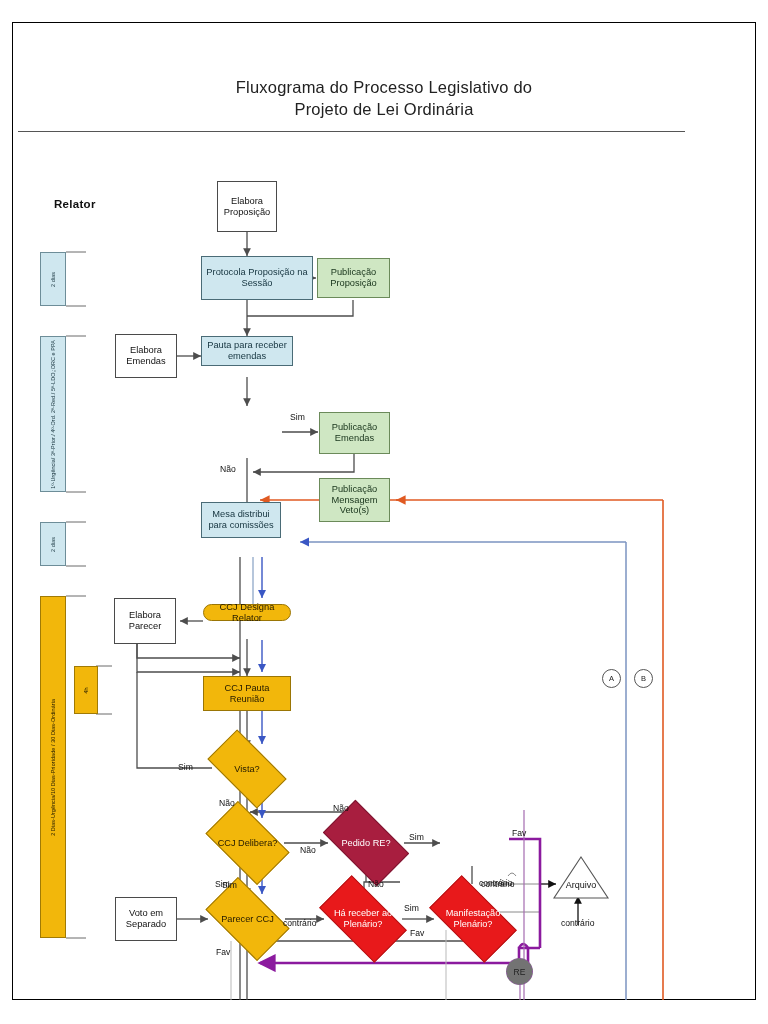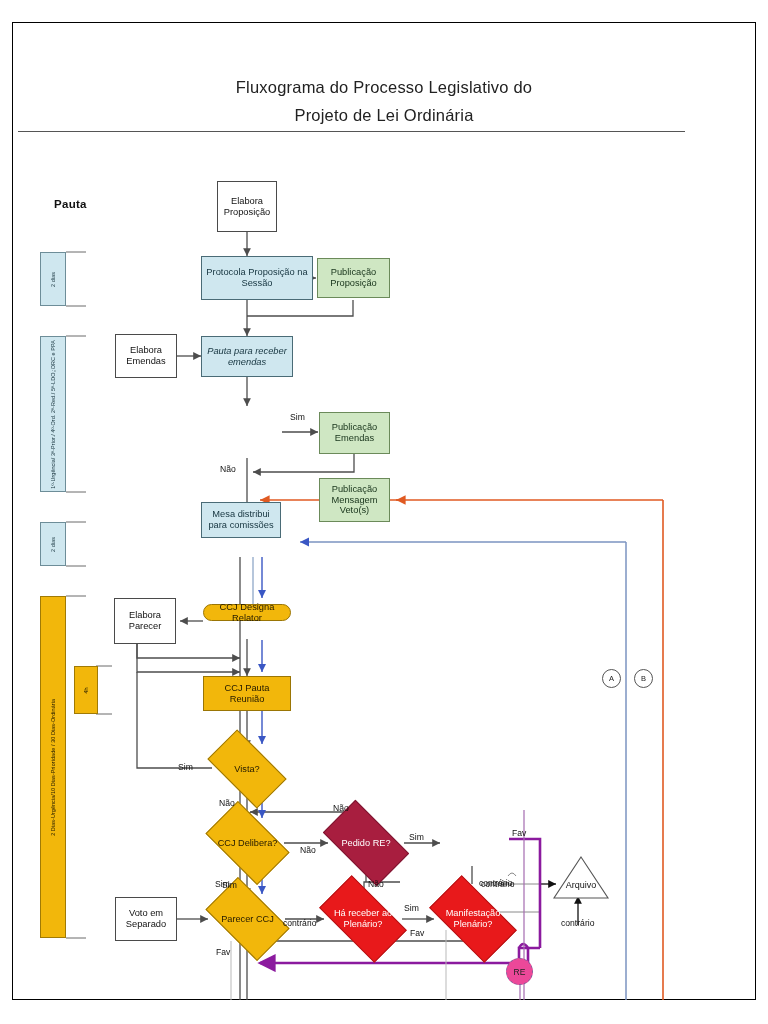--- a/index.html
+++ b/index.html
@@ -22,21 +22,21 @@
     border:1.5px solid #000;
     background:#fff;
   }
   #svg-layer { position:absolute; left:0; top:0; width:768px; height:1024px; }
 
   .ttl {
     position:absolute; left:0; top:78px; width:768px;
     text-align:center; font-size:16.5px; color:#222; letter-spacing:.2px;
   }
   .ttl .l1 { display:block; }
-  .ttl .l2 { display:block; margin-top:9px; }
+  .ttl .l2 { display:block; margin-top:3px; }
   .ttl-rule {
     position:absolute; left:18px; top:131px; width:667px; height:0;
     border-top:1px solid #555;
   }
 
   .prazos {
     position:absolute; left:54px; top:198px;
     font-size:11.5px; font-weight:bold; color:#111; letter-spacing:.3px;
   }
 
@@ -91,21 +91,21 @@
   .d-red .lbl   { color:#ffffff; }
 
   
   .conn {
     position:absolute; z-index:6;
     border:1px solid #555; border-radius:50%;
     background:#fff;
     display:flex; align-items:center; justify-content:center;
     font-size:7.5px; color:#222;
   }
-  .conn-dash { border:1px dashed #8b5a99; background:#ec4899; font-size:8.5px; color:#222; }
+  .conn-dash { border:1px dashed #8b5a99; background:#737373; font-size:8.5px; color:#222; }
 
   .tri {
     position:absolute; z-index:5;
     display:flex; align-items:flex-end; justify-content:center;
   }
   .tri .tglyph {
     position:absolute; left:0; top:0; width:100%; height:100%;
   }
   .tri .tlbl {
     position:absolute; left:0; bottom:10px; width:100%;
@@ -123,21 +123,21 @@
 <div id="page">
 
   <div id="frame"></div>
 
   <div class="ttl">
     <span class="l1">Fluxograma do Processo Legislativo do</span>
     <span class="l2">Projeto de Lei Ordinária</span>
   </div>
   <div class="ttl-rule"></div>
 
-  <div class="prazos">Pauta</div>
+  <div class="prazos">Relator</div>
 
   <svg id="svg-layer" viewBox="0 0 768 1024">
     <defs>
       <marker id="ah-gray" markerWidth="7" markerHeight="7" refX="6" refY="3" orient="auto">
         <path d="M0,0 L6,3 L0,6 z" fill="#4d4d4d"></path>
       </marker>
       <marker id="ah-orange" markerWidth="7" markerHeight="7" refX="6" refY="3" orient="auto">
         <path d="M0,0 L6,3 L0,6 z" fill="#e05a22"></path>
       </marker>
       <marker id="ah-blue" markerWidth="7" markerHeight="7" refX="6" refY="3" orient="auto">
@@ -307,21 +307,21 @@
   </div>
 
   <div class="node box-green" style="left:317px; top:258px; width:73px; height:40px;">
     <span class="tx">Publicação Proposição</span>
   </div>
 
   <div class="node box-white" style="left:115px; top:334px; width:62px; height:44px;">
     <span class="tx">Elabora Emendas</span>
   </div>
 
-  <div class="node box-blue" style="left:201px; top:336px; width:92px; height:41px;font-style:italic;">
+  <div class="node box-blue" style="left:201px; top:336px; width:92px; height:30px;">
     <span class="tx">Pauta para receber emendas</span>
   </div>
 
 
   <div class="node box-green" style="left:319px; top:412px; width:71px; height:42px;">
     <span class="tx">Publicação Emendas</span>
   </div>
 
   <div class="node box-green" style="left:319px; top:478px; width:71px; height:44px;">
     <span class="tx">Publicação Mensagem Veto(s)</span>

